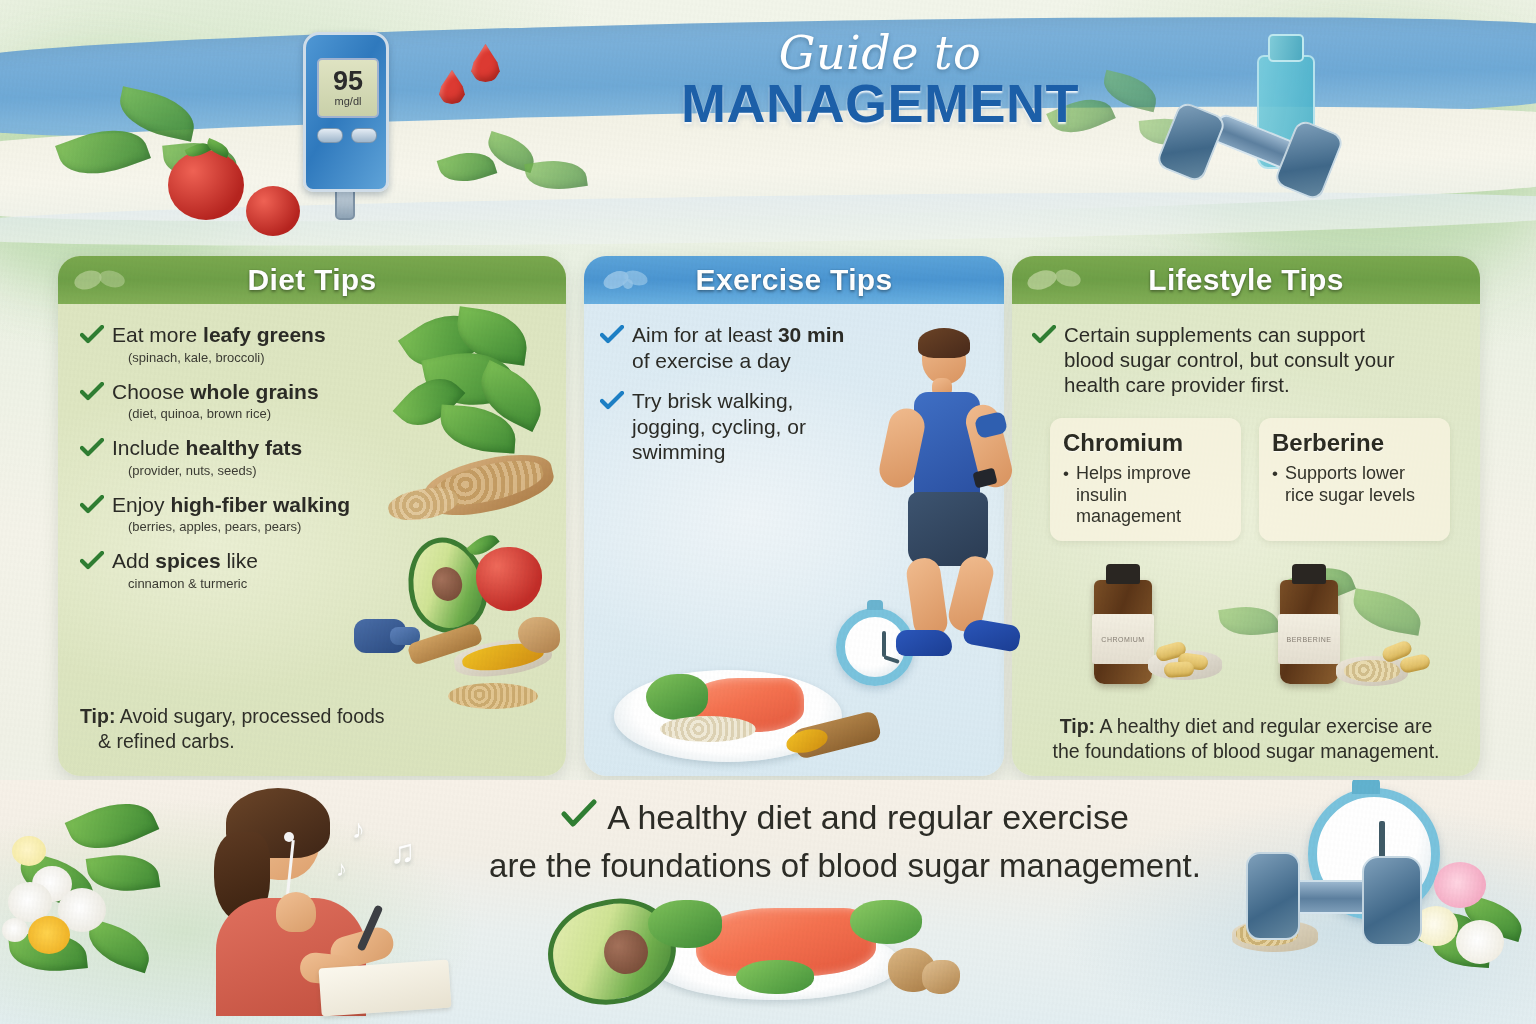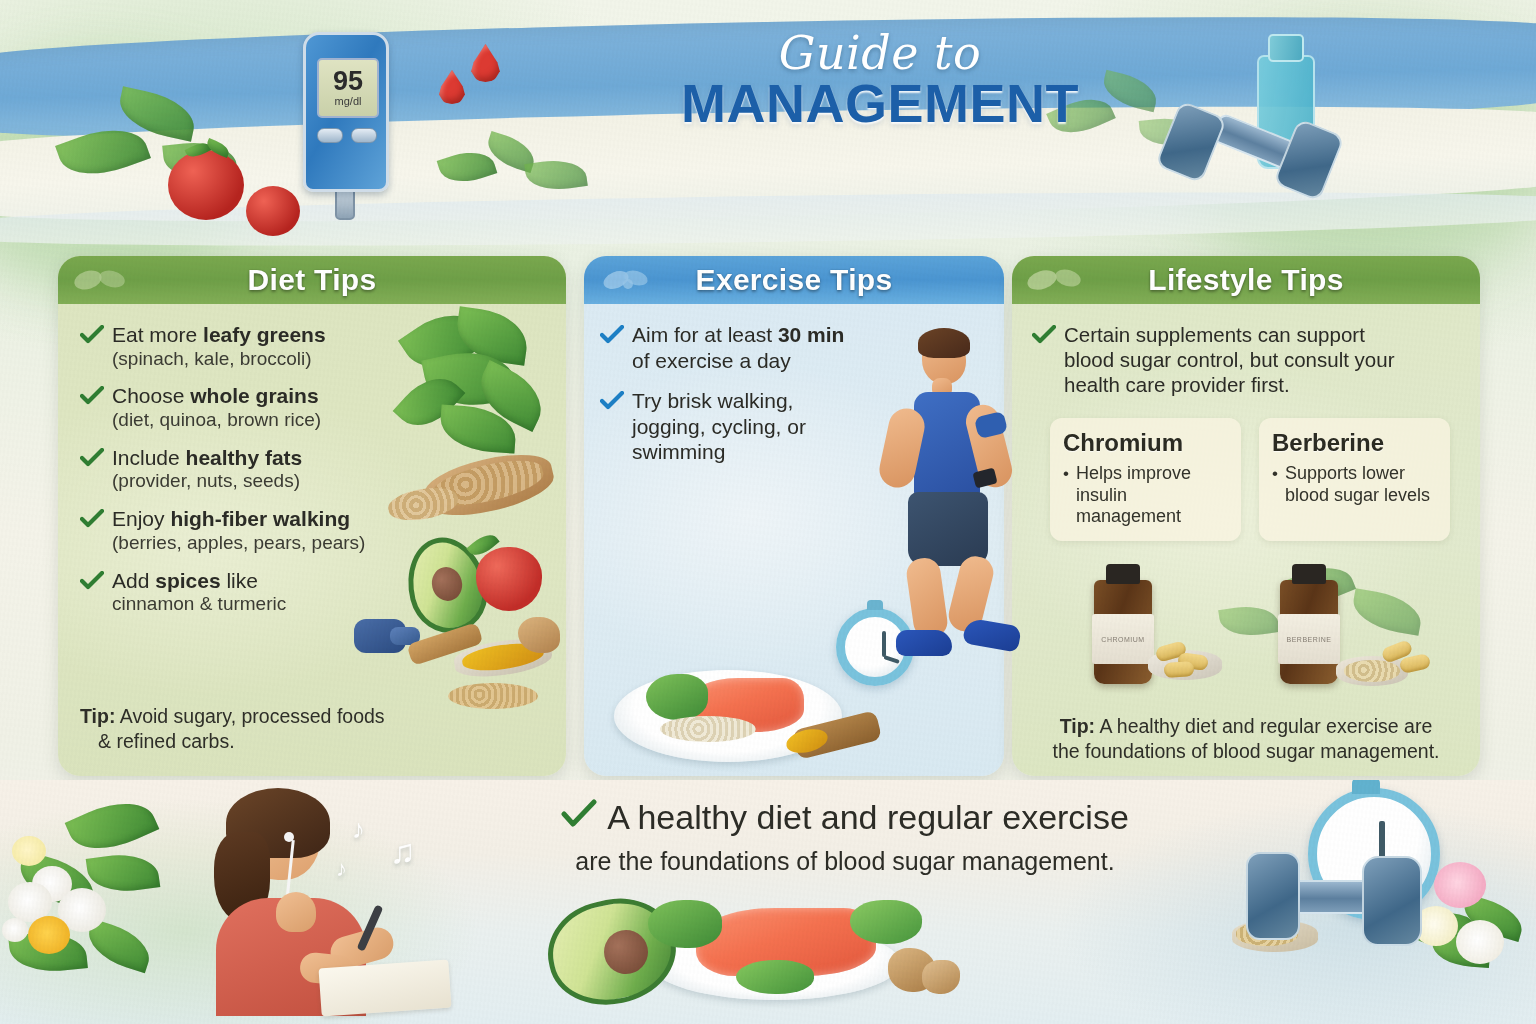--- a/index.html
+++ b/index.html
@@ -102,21 +102,21 @@
       radial-gradient(ellipse 320px 220px at 45% 50%, rgba(238,242,220,.88), rgba(224,233,203,.5) 70%),
       linear-gradient(180deg,#dfe7c4 0%,#e3ead0 55%,#d9e3ba 100%);}
   #panel-life .p-head{background:linear-gradient(180deg,#7aa84e 0%,#6e9f47 50%,#82ae56 100%);}
 
   .plist{position:relative;padding:18px 22px 0 22px;z-index:3;}
   .pitem{display:flex;align-items:flex-start;margin-bottom:13px;}
   .chk{flex:0 0 auto;width:24px;margin-right:8px;margin-top:3px;}
   .chk svg{display:block;}
   .ptext{font-size:21px;color:#2b2b26;line-height:1.22;}
   .ptext b{font-weight:bold;}
-  .psub{font-size:19px;color:#3b3b33;line-height:1.2;margin-top:1px;}
+  .psub{font-size:13px;color:#3b3b33;line-height:1.2;margin-top:1px;margin-left:16px;}
   .tipline{position:absolute;font-size:19.5px;color:#2e2e28;line-height:1.3;z-index:3;}
   .tipline b{font-weight:bold;}
 
   
   #panel-ex .ptext{font-size:21px;}
   #panel-ex .pitem{margin-bottom:15px;}
   #panel-ex .plist{padding:18px 16px 0 16px;width:300px;}
 
   
   #panel-life .plist{padding:18px 20px 0 20px;}
@@ -176,21 +176,21 @@
   .woman{position:absolute;z-index:4;}
 
   
   .bottomband{position:absolute;left:0;right:0;top:780px;height:244px;overflow:hidden;
     background:
       radial-gradient(ellipse 420px 190px at 12% 62%, rgba(186,215,166,.45), rgba(186,215,166,0) 70%),
       radial-gradient(ellipse 420px 180px at 88% 60%, rgba(172,205,222,.42), rgba(172,205,222,0) 70%),
       linear-gradient(180deg,#f7f1e8 0%,#f3efe6 30%,#eaf0ef 62%,#e3eef1 100%);}
   .bb-text{position:absolute;left:430px;top:16px;width:830px;z-index:8;text-align:center;}
   .bb-l1{font-size:34px;color:#2c2c26;line-height:1.25;display:flex;align-items:center;justify-content:center;gap:10px;}
-  .bb-l2{font-size:25px;color:#2c2c26;line-height:1.3;margin-top:6px;}
+  .bb-l2{font-size:33px;color:#2c2c26;line-height:1.3;margin-top:6px;}
 </style>
 </head>
 <body>
 
 <div class="poster">
 
   <div class="blob" style="left:-60px;top:60px;width:320px;height:230px;background:rgba(150,200,130,.38);"></div>
   <div class="blob" style="left:1180px;top:40px;width:380px;height:240px;background:rgba(150,198,130,.34);"></div>
   <div class="blob" style="left:380px;top:830px;width:760px;height:200px;background:rgba(160,200,220,.3);"></div>
 
@@ -484,21 +484,21 @@
         <span class="dot">•</span>
         <span><span>Helps improve</span><br>
         <span>insulin management</span></span>
       </div>
     </div>
     <div class="suppcard">
       <div class="supp-t">Berberine</div>
       <div class="supp-b">
         <span class="dot">•</span>
         <span><span>Supports lower</span><br>
-        <span>blood sugar levels</span></span>
+        <span>rice sugar levels</span></span>
       </div>
     </div>
   </div>
 
   <div class="bottomband">
 
     <div class="ill" style="left:0px;top:20px;width:210px;height:200px;">
       <div class="leaf" style="left:70px;top:4px;width:84px;height:44px;transform:rotate(-24deg);"></div>
       <div class="leaf" style="left:18px;top:60px;width:78px;height:42px;transform:rotate(14deg);"></div>
       <div class="leaf" style="left:88px;top:54px;width:70px;height:38px;transform:rotate(-8deg);"></div>

